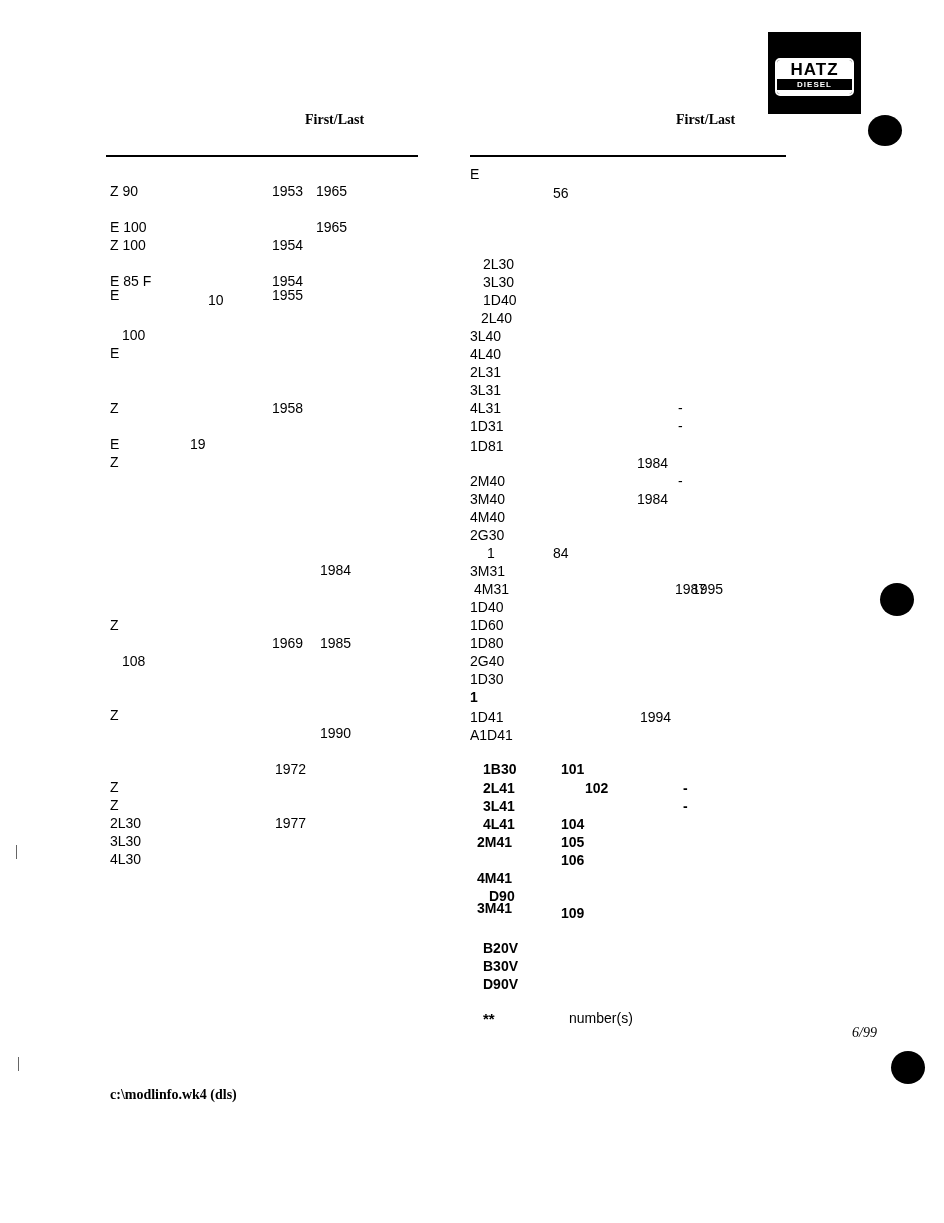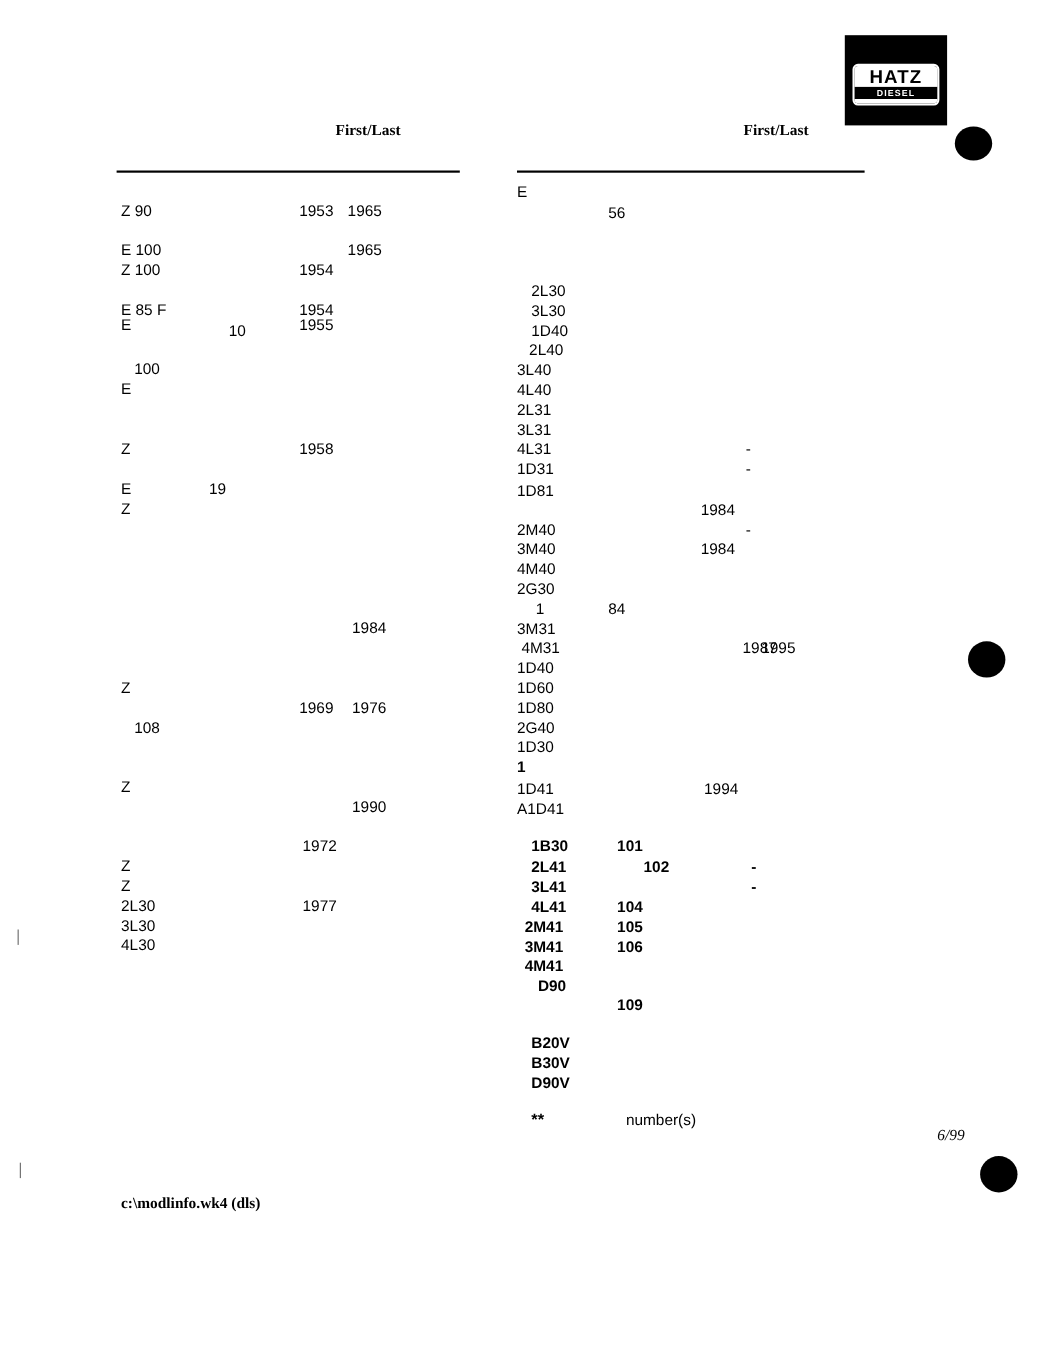--- a/index.html
+++ b/index.html
@@ -155,21 +155,21 @@
       <div class="abs cell" style="left: 122px; top: 327px;">100</div>
       <div class="abs cell" style="left: 110px; top: 345px;">E</div>
       <div class="abs cell" style="left: 110px; top: 400px;">Z</div>
       <div class="abs cell" style="left: 272px; top: 400px;">1958</div>
       <div class="abs cell" style="left: 110px; top: 436px;">E</div>
       <div class="abs cell" style="left: 190px; top: 436px;">19</div>
       <div class="abs cell" style="left: 110px; top: 454px;">Z</div>
       <div class="abs cell" style="left: 320px; top: 562px;">1984</div>
       <div class="abs cell" style="left: 110px; top: 617px;">Z</div>
       <div class="abs cell" style="left: 272px; top: 635px;">1969</div>
-      <div class="abs cell" style="left: 320px; top: 635px;">1976</div>
+      <div class="abs cell" style="left: 320px; top: 635px;">1985</div>
       <div class="abs cell" style="left: 122px; top: 653px;">108</div>
       <div class="abs cell" style="left: 110px; top: 707px;">Z</div>
       <div class="abs cell" style="left: 320px; top: 725px;">1990</div>
       <div class="abs cell" style="left: 275px; top: 761px;">1972</div>
       <div class="abs cell" style="left: 110px; top: 779px;">Z</div>
       <div class="abs cell" style="left: 110px; top: 797px;">Z</div>
       <div class="abs cell" style="left: 110px; top: 815px;">2L30</div>
       <div class="abs cell" style="left: 275px; top: 815px;">1977</div>
       <div class="abs cell" style="left: 110px; top: 833px;">3L30</div>
       <div class="abs cell" style="left: 110px; top: 851px;">4L30</div>
@@ -217,21 +217,21 @@
       <div class="abs cell b" style="left: 561px; top: 761px;">101</div>
       <div class="abs cell b" style="left: 483px; top: 780px;">2L41</div>
       <div class="abs cell b" style="left: 561px; top: 780px; margin-left: 24px;">102</div>
       <div class="abs cell b" style="left: 683px; top: 780px;">-</div>
       <div class="abs cell b" style="left: 483px; top: 798px;">3L41</div>
       <div class="abs cell b" style="left: 683px; top: 798px;">-</div>
       <div class="abs cell b" style="left: 483px; top: 816px;">4L41</div>
       <div class="abs cell b" style="left: 561px; top: 816px;">104</div>
       <div class="abs cell b" style="left: 477px; top: 834px;">2M41</div>
       <div class="abs cell b" style="left: 561px; top: 834px;">105</div>
-      <div class="abs cell b" style="left: 477px; top: 852px;">3M41</div>
+      <div class="abs cell b" style="left: 477px; top: 900px;">3M41</div>
       <div class="abs cell b" style="left: 561px; top: 852px;">106</div>
       <div class="abs cell b" style="left: 477px; top: 870px;">4M41</div>
       <div class="abs cell b" style="left: 489px; top: 888px;">D90</div>
       <div class="abs cell b" style="left: 561px; top: 905px;">109</div>
       <div class="abs cell b" style="left: 483px; top: 940px;">B20V</div>
       <div class="abs cell b" style="left: 483px; top: 958px;">B30V</div>
       <div class="abs cell b" style="left: 483px; top: 976px;">D90V</div>
     </div>
 
   <div class="abs note-star" style="left:483px; top:1010px;">**</div>

